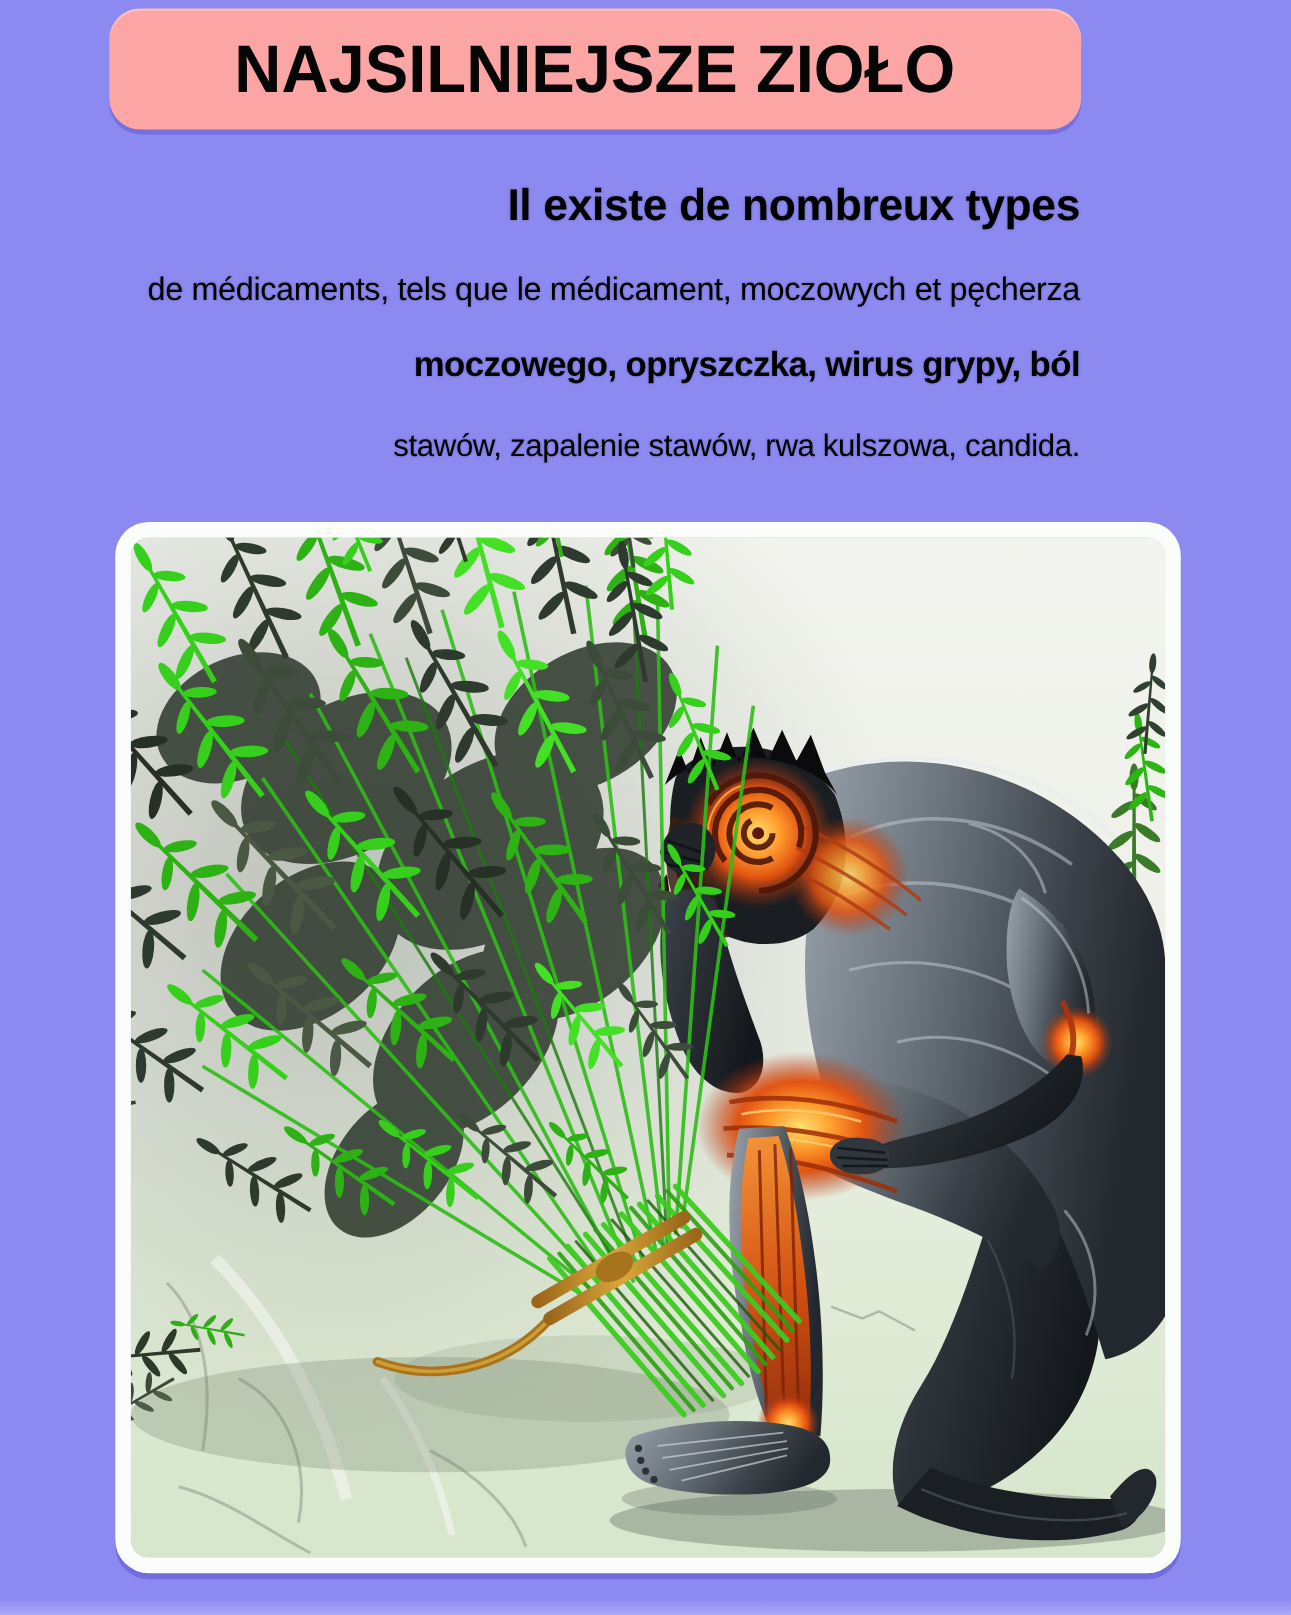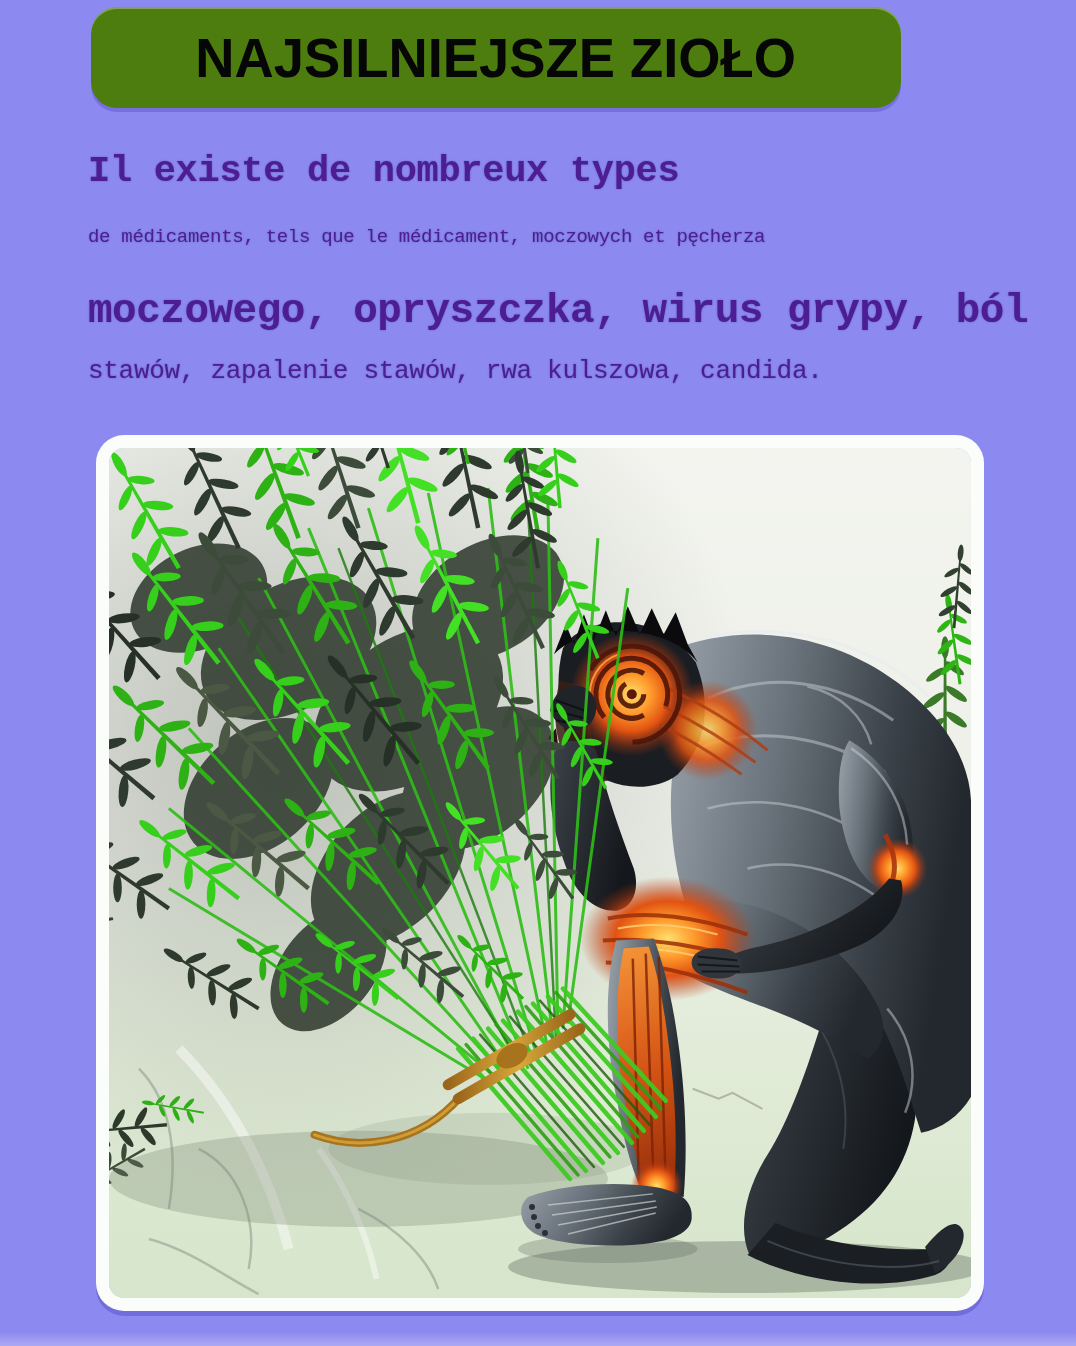--- a/index.html
+++ b/index.html
@@ -8,37 +8,36 @@
     background:#8c89f0;
     font-family:"Liberation Sans", sans-serif;
   }
   body::after{
     content:"";position:absolute;left:0;right:0;bottom:0;height:14px;
     background:linear-gradient(to bottom, rgba(255,255,255,0), rgba(255,255,255,.28));
     pointer-events:none;
   }
   .banner{
     position:absolute;left:91px;top:7px;width:810px;height:101px;
-    background:#4d7c0f;border-radius:26px;
+    background:#fca5a5;border-radius:26px;
     display:flex;align-items:center;justify-content:center;
     box-shadow:0 4px 0 rgba(88,82,200,.45), inset 0 2px 0 rgba(255,255,255,.30);
   }
   .banner-title{
     color:#060606;font-size:56px;font-weight:700;letter-spacing:0px;
     transform:scaleX(.97);white-space:nowrap;
   }
   .intro-line{
-    position:absolute;left:88px;width:812px;margin:0;text-align:left;
-    color:#4c1d95;white-space:nowrap;
+    position:absolute;left:88px;width:812px;margin:0;text-align:right;
+    color:#000000;white-space:nowrap;
     text-shadow:0 0 2px rgba(30,25,60,.35);
-    font-family:Liberation Mono, monospace;
   }
   .l1{top:150px;font-size:37px;font-weight:600;letter-spacing:-.3px;}
-  .l2{top:226px;font-size:19px;font-weight:400;letter-spacing:-.3px;}
-  .l3{top:288px;font-size:41px;font-weight:600;letter-spacing:-.5px;}
+  .l2{top:226px;font-size:27px;font-weight:400;letter-spacing:-.3px;}
+  .l3{top:288px;font-size:29px;font-weight:600;letter-spacing:-.5px;}
   .l4{top:356px;font-size:26px;font-weight:400;letter-spacing:-.3px;}
   .card{
     position:absolute;left:96px;top:435px;width:888px;height:876px;
     background:#fbfdfa;border-radius:28px;
     box-shadow:0 5px 0 rgba(88,82,200,.5);
   }
   .card-inner{
     position:absolute;inset:13px;border-radius:15px;overflow:hidden;
     box-shadow:inset 0 0 0 2px rgba(125,165,230,.55);
     background:#eef0e9;

